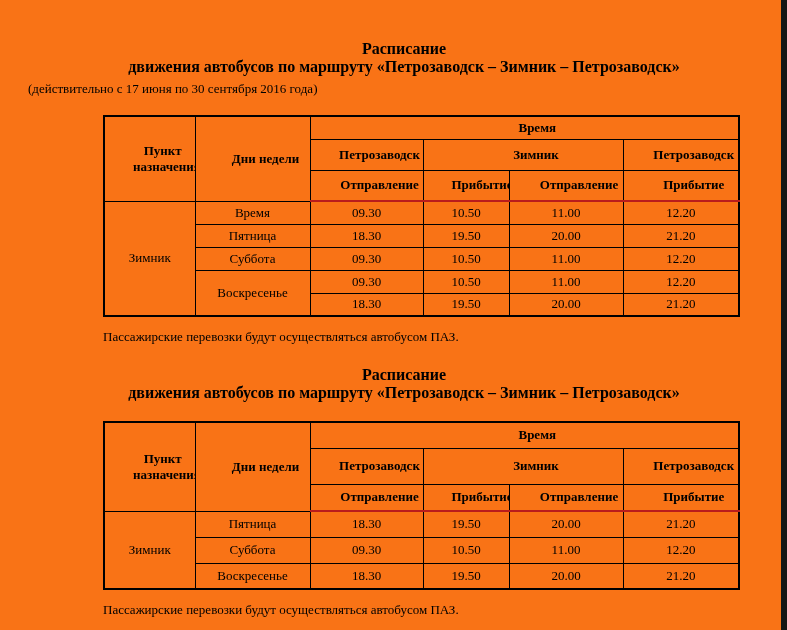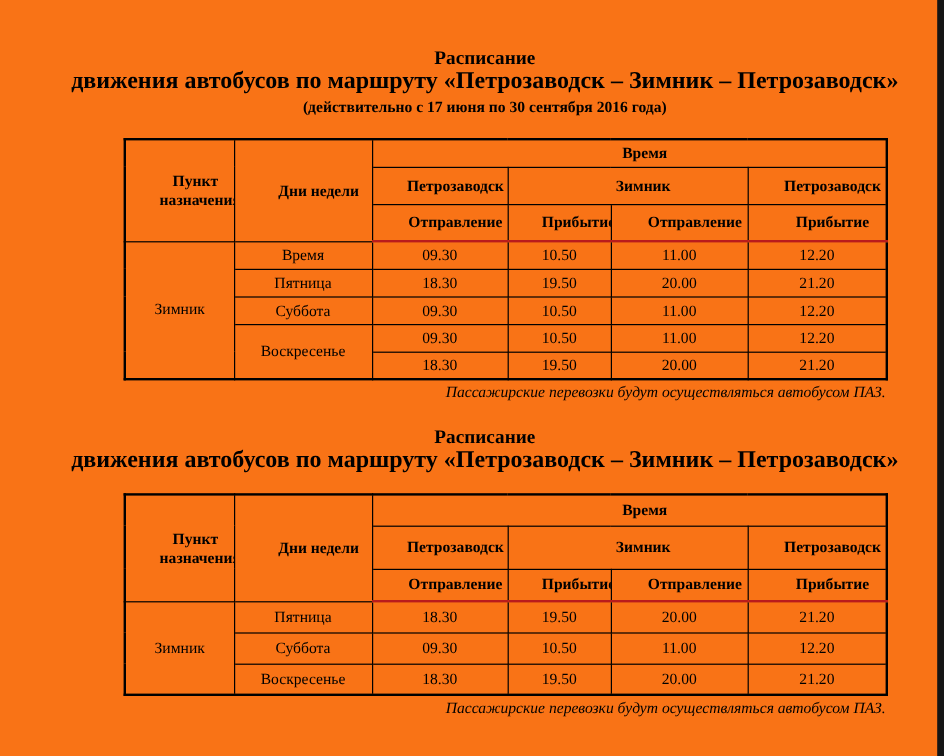--- a/index.html
+++ b/index.html
@@ -27,31 +27,30 @@
     margin-top: 40px;
     text-align: center;
     font-size: 16px;
     font-weight: bold;
     line-height: 18px;
     white-space: nowrap;
   }
   .sched-title.second { margin-top: 22px; }
   .sched-subtitle {
     text-align: center;
-    font-size: 20px;
+    font-size: 16px;
     font-weight: bold;
     line-height: 18px;
     white-space: nowrap;
   }
   .sched-validity {
     margin-top: 5px;
-    text-align: center;
+    text-align: left;
     font-size: 13px;
     line-height: 15px;
-    font-weight: bold;
   }
   table.sched {
     margin-top: 19px;
     margin-left: 75px;
     width: 635px;
     border-collapse: collapse;
     table-layout: fixed;
     border: 2px solid #000;
   }
   table.sched td {
@@ -75,27 +74,26 @@
   .t1 tr.r-time { height: 23px; }
   .t1 tr.r-city { height: 31px; }
   .t1 tr.r-sub  { height: 31px; }
   .t1 tr.r-body { height: 23px; }
   
   .t2 tr.r-time { height: 26px; }
   .t2 tr.r-city { height: 36px; }
   .t2 tr.r-sub  { height: 27px; }
   .t2 tr.r-body { height: 26px; }
   .sched-note {
-    margin-top: 2px;
+    margin-top: 12px;
     margin-left: 75px;
     width: 635px;
-    text-align: right;
+    text-align: left;
     font-size: 13px;
     line-height: 15px;
-    font-style: italic;
   }
 </style>
 </head>
 <body>
 
 <div class="page">
   <div class="doc">
 
     <div>
       <div class="sched-title">Расписание</div>

